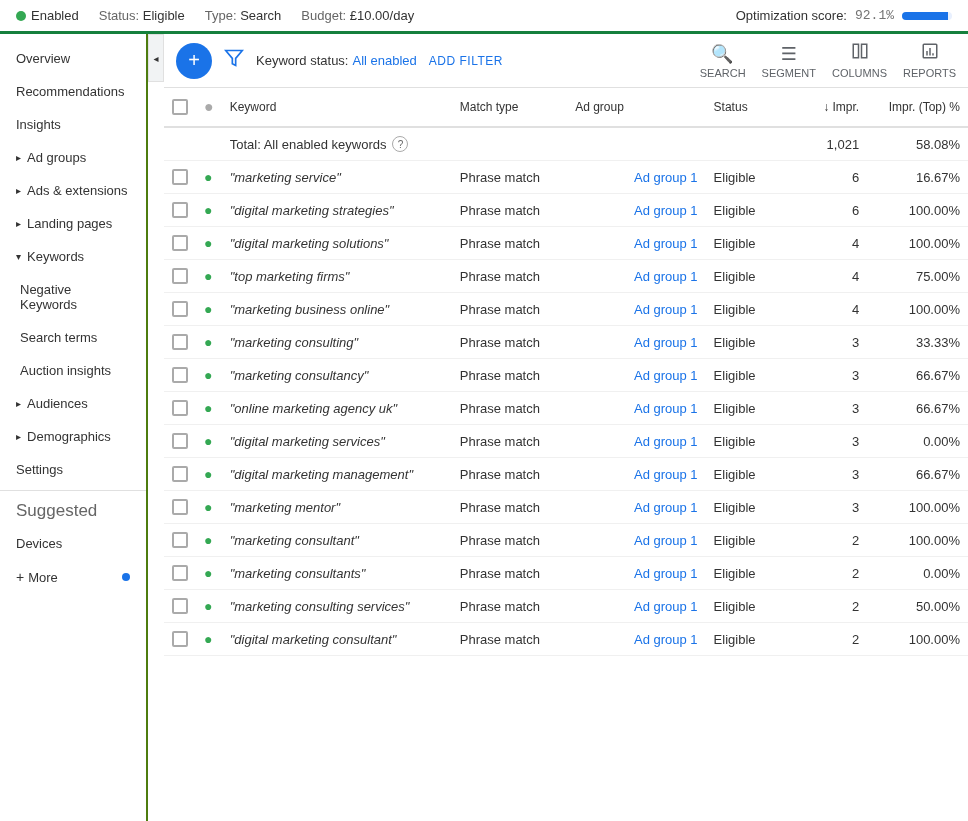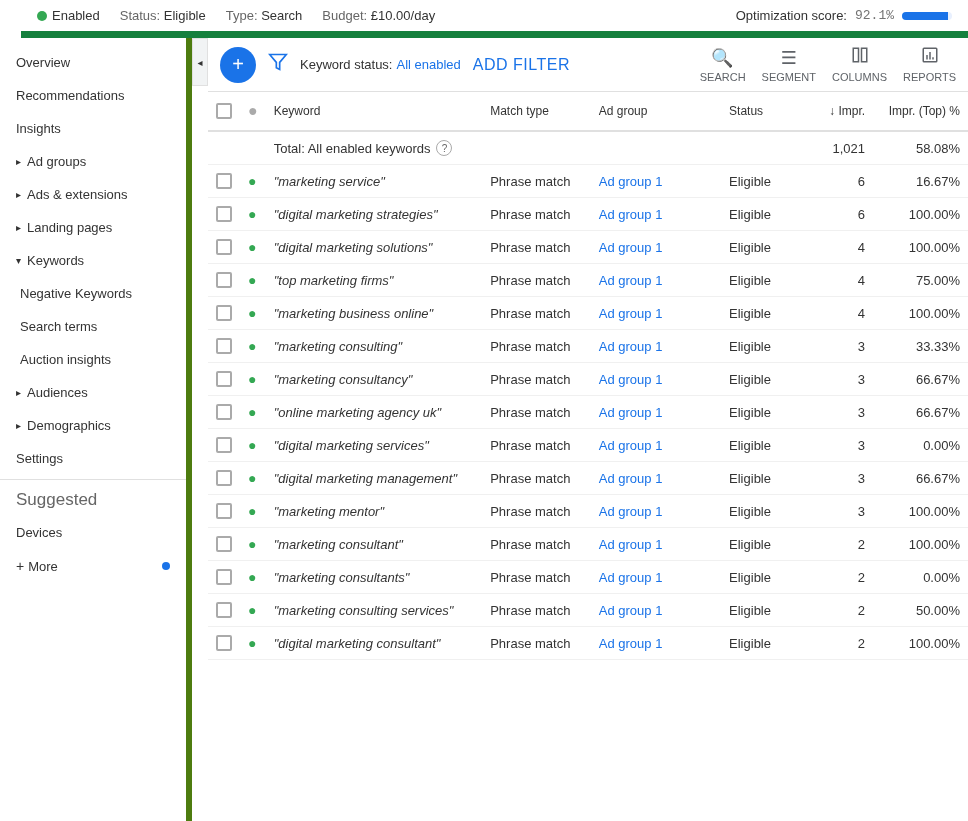--- a/index.html
+++ b/index.html
@@ -1,74 +1,74 @@
 <!DOCTYPE html>
 <html><head>
   <meta charset="utf-8">
   <style>
     * { box-sizing: border-box; margin: 0; padding: 0; }
     body { font-family: Arial, sans-serif; font-size: 13px; color: #333; display: flex; flex-direction: column; height: 821px; width: 968px; overflow: hidden; background: #fff; }
 
     
     .status-bar {
       display: flex; align-items: center; gap: 20px;
-      padding: 8px 16px; border-bottom: 7px solid #15803d;
-      font-size: 13px; color: #333; flex-shrink: 0; margin-left: 21px;
+      padding: 8px 16px; border-bottom: 3px solid #15803d;
+      font-size: 13px; color: #333; flex-shrink: 0;
     }
     .status-bar .enabled { display: flex; align-items: center; gap: 5px; font-weight: 500; }
     .dot-green { width: 10px; height: 10px; border-radius: 50%; background: #34a853; display: inline-block; }
     .status-bar span { color: #333; }
     .status-bar .label { color: #666; }
     .status-bar .value { color: #333; font-weight: 500; }
     .opt-score { display: flex; align-items: center; gap: 8px; margin-left: auto; }
     .opt-score .score-val { color: #737373; font-weight: 500; font-family: Liberation Mono, monospace; }
     .score-bar { width: 50px; height: 8px; background: #e8f0fe; border-radius: 4px; overflow: hidden; }
     .score-bar-fill { height: 100%; background: #1a73e8; }
 
     
     .main-layout { display: flex; flex: 1; overflow: hidden; }
 
     
-    .sidebar { width: 192px; border-right: 6px solid #4d7c0f; overflow-y: auto; flex-shrink: 0; padding: 8px 0; }
+    .sidebar { width: 148px; border-right: 2px solid #4d7c0f; overflow-y: auto; flex-shrink: 0; padding: 8px 0; }
     .sidebar-item { padding: 9px 16px; cursor: pointer; color: #333; font-size: 13px; display: flex; align-items: center; gap: 6px; }
     .sidebar-item.active { background: #e8f0fe; color: #1a73e8; font-weight: 500; }
     .chevron { font-size: 10px; }
     .sidebar-divider { height: 1px; background: #e0e0e0; margin: 4px 0; }
     .sidebar-sub { padding-left: 20px; }
     .sidebar-suggested { padding: 6px 16px; font-size: 17px; color: #666; }
     .sidebar-more { display: flex; align-items: center; gap: 4px; padding: 9px 16px; cursor: pointer; }
     .sidebar-more-dot { width: 8px; height: 8px; border-radius: 50%; background: #1a73e8; margin-left: auto; }
     .collapse-toggle { width: 16px; height: 48px; background: #f1f3f4; border: 1px solid #e0e0e0; display: flex; align-items: center; justify-content: center; cursor: pointer; position: relative; left: 0; flex-shrink: 0; font-size: 10px; }
 
     
     .content { flex: 1; display: flex; flex-direction: column; overflow: hidden; }
 
     
     .toolbar { display: flex; align-items: center; gap: 8px; padding: 8px 12px; border-bottom: 1px solid #e0e0e0; flex-shrink: 0; }
     .btn-add { width: 36px; height: 36px; border-radius: 50%; background: #1a73e8; border: none; cursor: pointer; display: flex; align-items: center; justify-content: center; color: #fff; font-size: 20px; font-weight: 300; flex-shrink: 0; }
     .btn-filter { background: none; border: none; cursor: pointer; color: #5f6368; font-size: 18px; padding: 4px; }
     .filter-pill { display: flex; align-items: center; gap: 4px; font-size: 13px; color: #1a73e8; }
     .filter-pill .filter-label { color: #333; }
-    .add-filter-btn { color: #1a73e8; font-size: 16px; font-weight: 500; cursor: pointer; margin-left: 4px; letter-spacing: 0.5px; }
+    .add-filter-btn { color: #1a73e8; font-size: 12px; font-weight: 500; cursor: pointer; margin-left: 4px; letter-spacing: 0.5px; }
     .toolbar-right { margin-left: auto; display: flex; align-items: center; gap: 16px; }
     .toolbar-icon-btn { display: flex; flex-direction: column; align-items: center; gap: 2px; cursor: pointer; color: #5f6368; font-size: 11px; }
     .toolbar-icon { font-size: 18px; }
 
     
     .table-container { flex: 1; overflow-y: auto; }
     table { width: 100%; border-collapse: collapse; font-size: 13px; }
     thead th { position: sticky; top: 0; background: #fff; border-bottom: 2px solid #e0e0e0; padding: 10px 8px; text-align: left; font-weight: 500; color: #333; font-size: 12px; z-index: 1; }
     thead th.right { text-align: right; }
     tbody tr { border-bottom: 1px solid #f0f0f0; }
     tbody td { padding: 8px 8px; vertical-align: middle; }
     .td-check { width: 32px; }
     .td-status-dot { width: 24px; }
     .td-keyword { min-width: 150px; color: #333; font-size: 13px; }
     .td-matchtype { min-width: 100px; color: #333; }
-    .td-adgroup { min-width: 120px; }
+    .td-adgroup { min-width: 120px; text-align: right; }
     .td-adgroup a { color: #1a73e8; text-decoration: none; }
     .td-statusval { min-width: 80px; color: #333; }
     .td-impr { text-align: right; min-width: 60px; }
     .td-imprtop { text-align: right; min-width: 70px; }
     .checkbox { width: 16px; height: 16px; border: 2px solid #aaa; border-radius: 2px; cursor: pointer; }
     .total-row td { font-weight: 500; background: #fff; }
     .total-label { display: flex; align-items: center; gap: 6px; }
     .info-icon { width: 16px; height: 16px; border-radius: 50%; border: 1px solid #aaa; display: inline-flex; align-items: center; justify-content: center; font-size: 10px; color: #666; cursor: pointer; }
     .kw-italic { font-style: italic; }
   </style>

